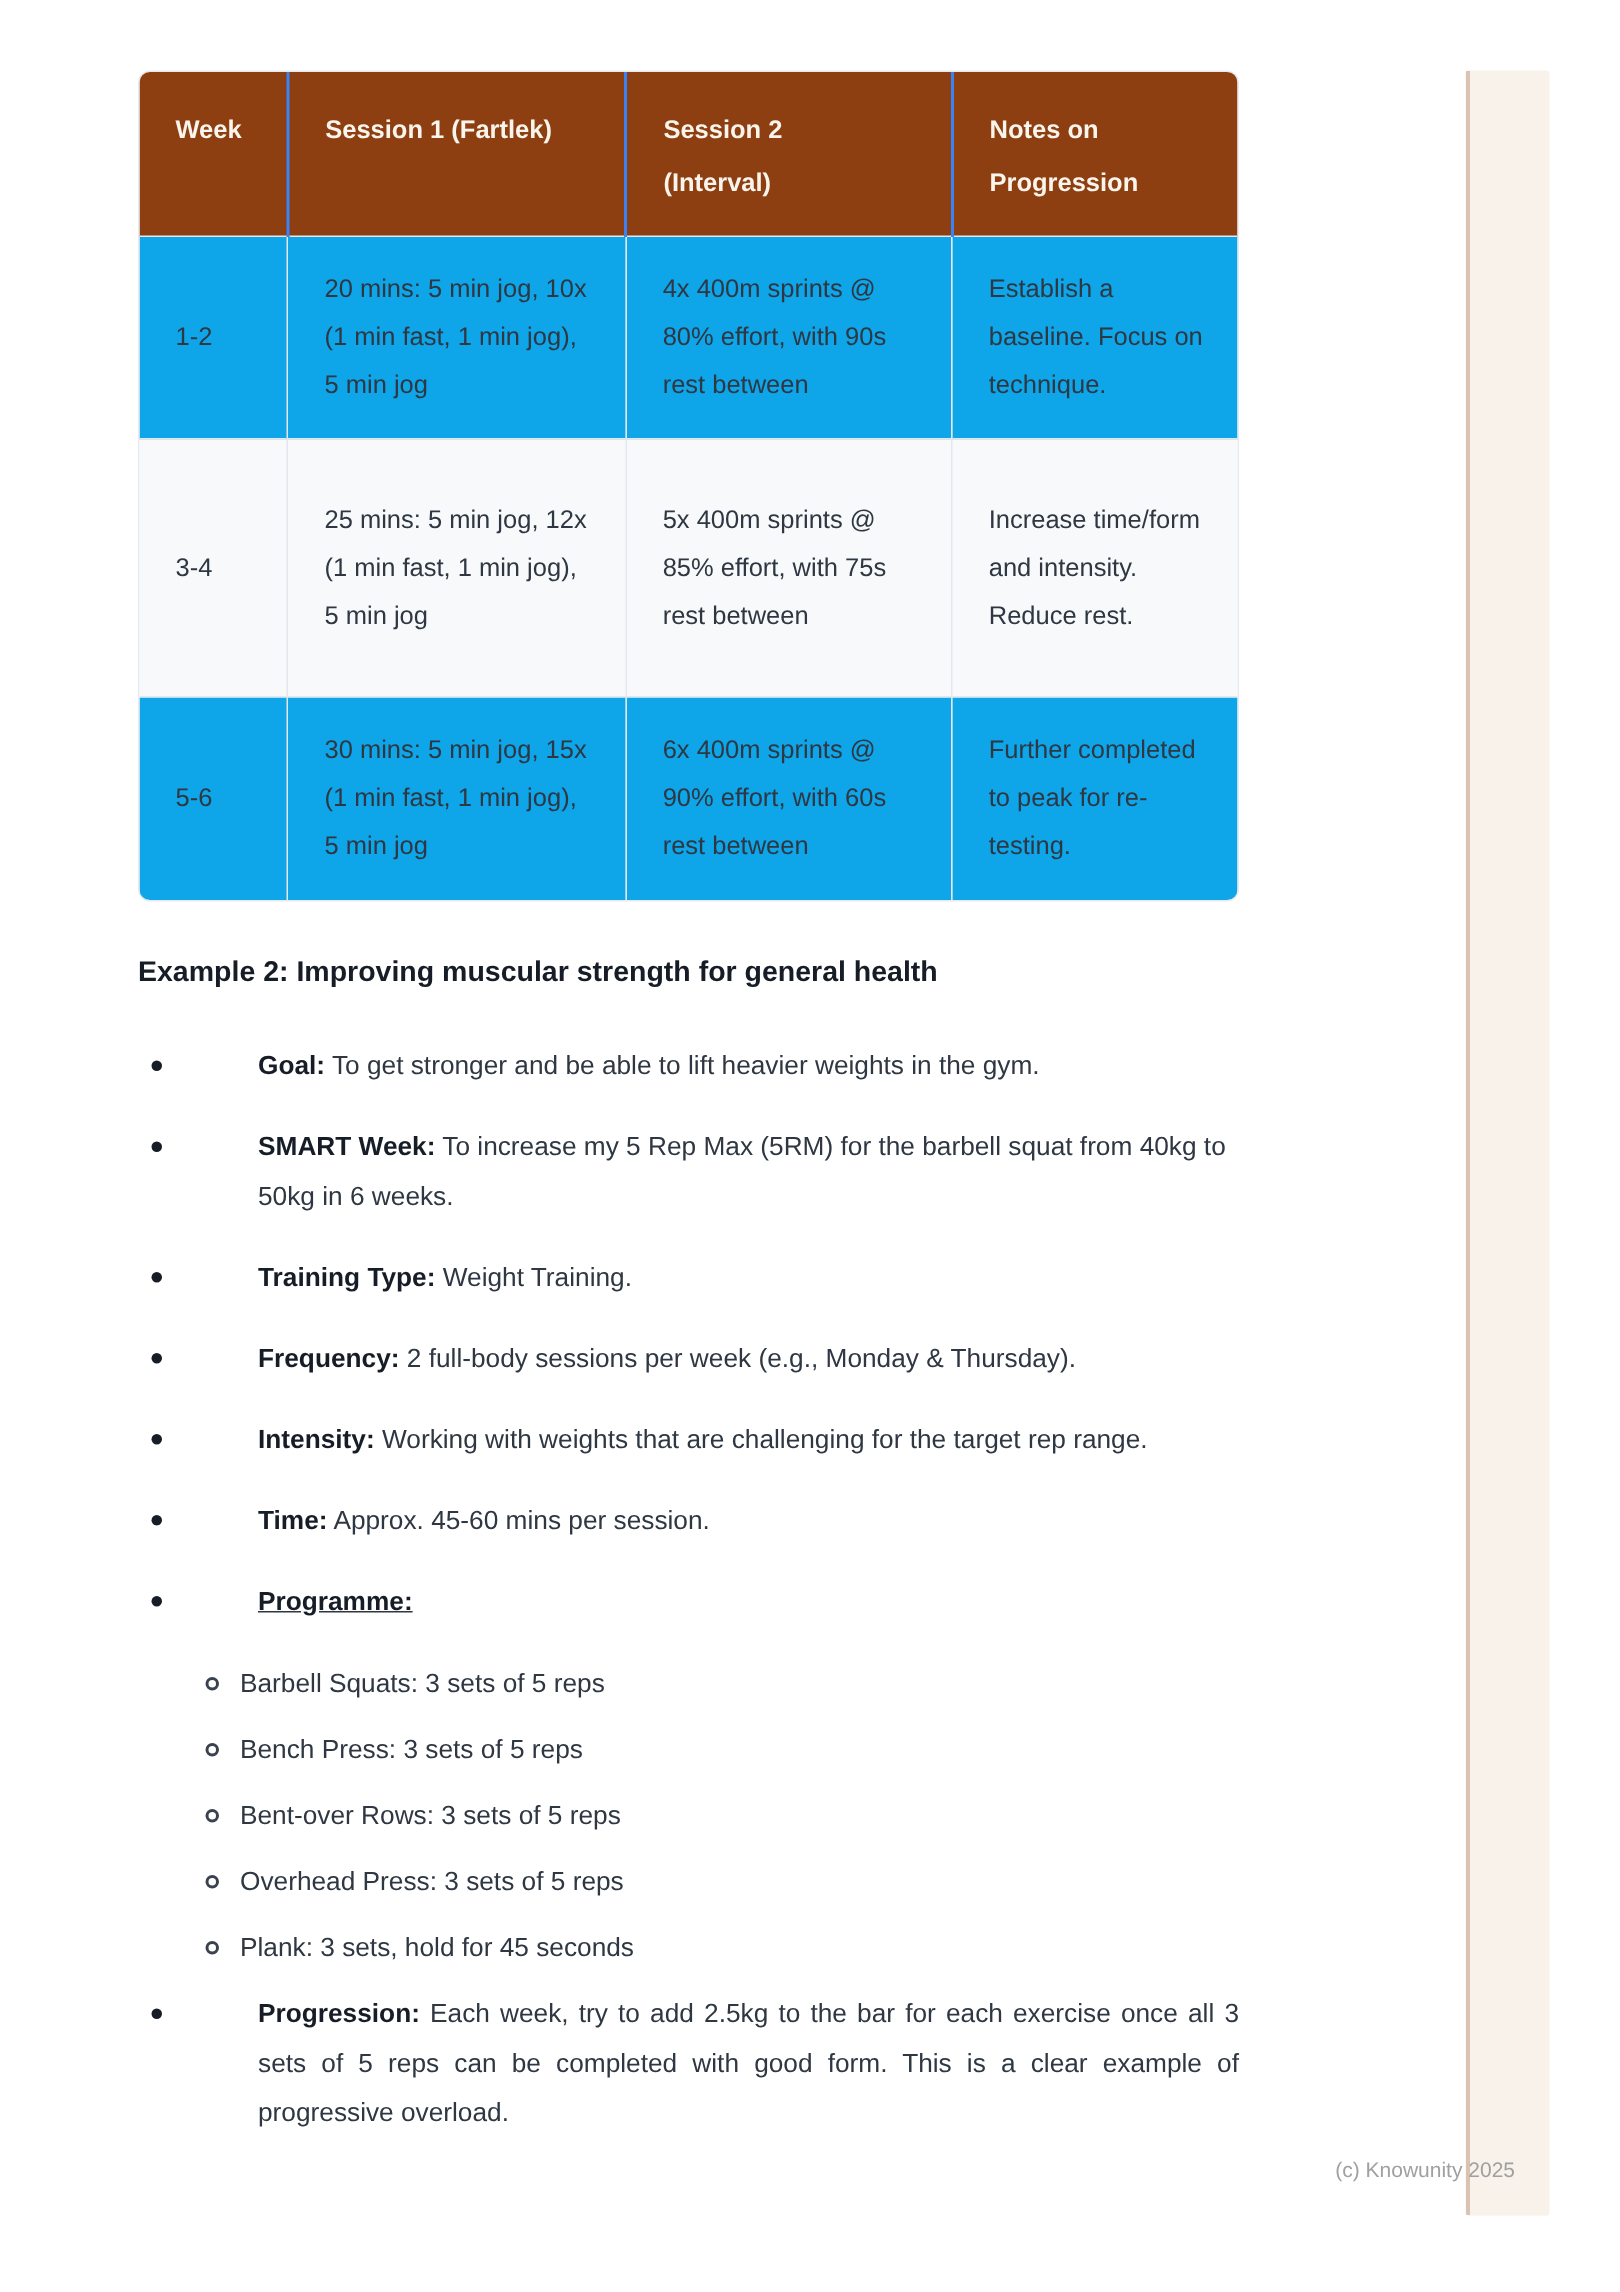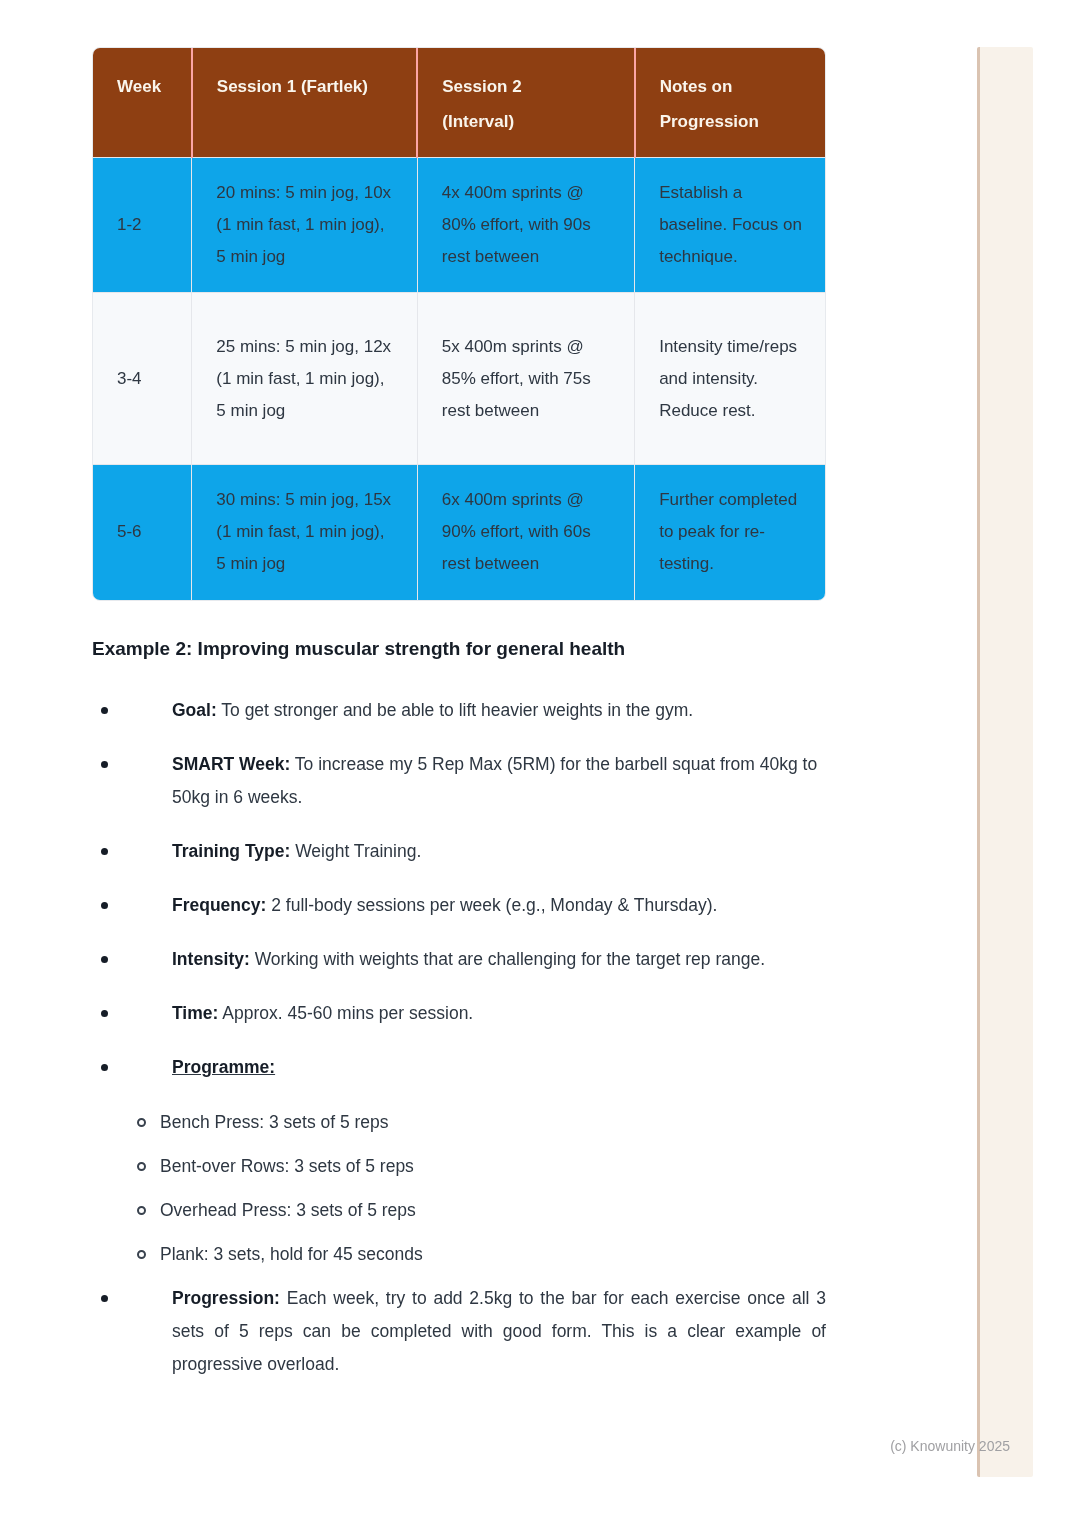--- a/index.html
+++ b/index.html
@@ -40,21 +40,21 @@
   thead th {
     background: var(--header-bg, #8E3F12);
     color: var(--header-text, #FAF5EC);
     font-weight: 700;
     text-align: left;
     vertical-align: top;
     padding: 21px 22px 18px 24px;
     line-height: 35px;
     white-space: pre-line;
     height: 108px;
-    border-right: 2px solid #fca5a5;
+    border-right: 2px solid #3b82f6;
   }
   thead th:last-child { border-right: none; }
 
   tbody td {
     vertical-align: middle;
     padding: 14px 22px 14px 24px;
     line-height: 32px;
     border-right: 1px solid var(--border, #E5E7EB);
     border-top: 1px solid var(--border, #E5E7EB);
     background: #0ea5e9;
@@ -159,21 +159,21 @@
         <tr class="r1">
           <td>1-2</td>
           <td>20 mins: 5 min jog, 10x (1 min fast, 1 min jog), 5 min jog</td>
           <td>4x 400m sprints @ 80% effort, with 90s rest between</td>
           <td>Establish a baseline. Focus on technique.</td>
         </tr>
         <tr class="r2 alt">
           <td>3-4</td>
           <td>25 mins: 5 min jog, 12x (1 min fast, 1 min jog), 5 min jog</td>
           <td>5x 400m sprints @ 85% effort, with 75s rest between</td>
-          <td>Intensity time/reps and intensity. Reduce rest.</td>
+          <td>Increase time/form and intensity. Reduce rest.</td>
         </tr>
         <tr class="r3">
           <td>5-6</td>
           <td>30 mins: 5 min jog, 15x (1 min fast, 1 min jog), 5 min jog</td>
           <td>6x 400m sprints @ 90% effort, with 60s rest between</td>
           <td>Further completed to peak for re-testing.</td>
         </tr>
       </tbody>
     </table>
   </div>
@@ -229,20 +229,26 @@
           <span class="dot"></span>
         </span>
       <p class="btext"><strong>Programme:</strong></p>
     </div>
 
     <div class="sub-list">
       <div class="sub-bullet">
         <span class="marker">
             <span class="circle"></span>
           </span>
+        <p class="btext">Barbell Squats: 3 sets of 5 reps</p>
+      </div>
+      <div class="sub-bullet">
+        <span class="marker">
+            <span class="circle"></span>
+          </span>
         <p class="btext">Bench Press: 3 sets of 5 reps</p>
       </div>
       <div class="sub-bullet">
         <span class="marker">
             <span class="circle"></span>
           </span>
         <p class="btext">Bent-over Rows: 3 sets of 5 reps</p>
       </div>
       <div class="sub-bullet">
         <span class="marker">

